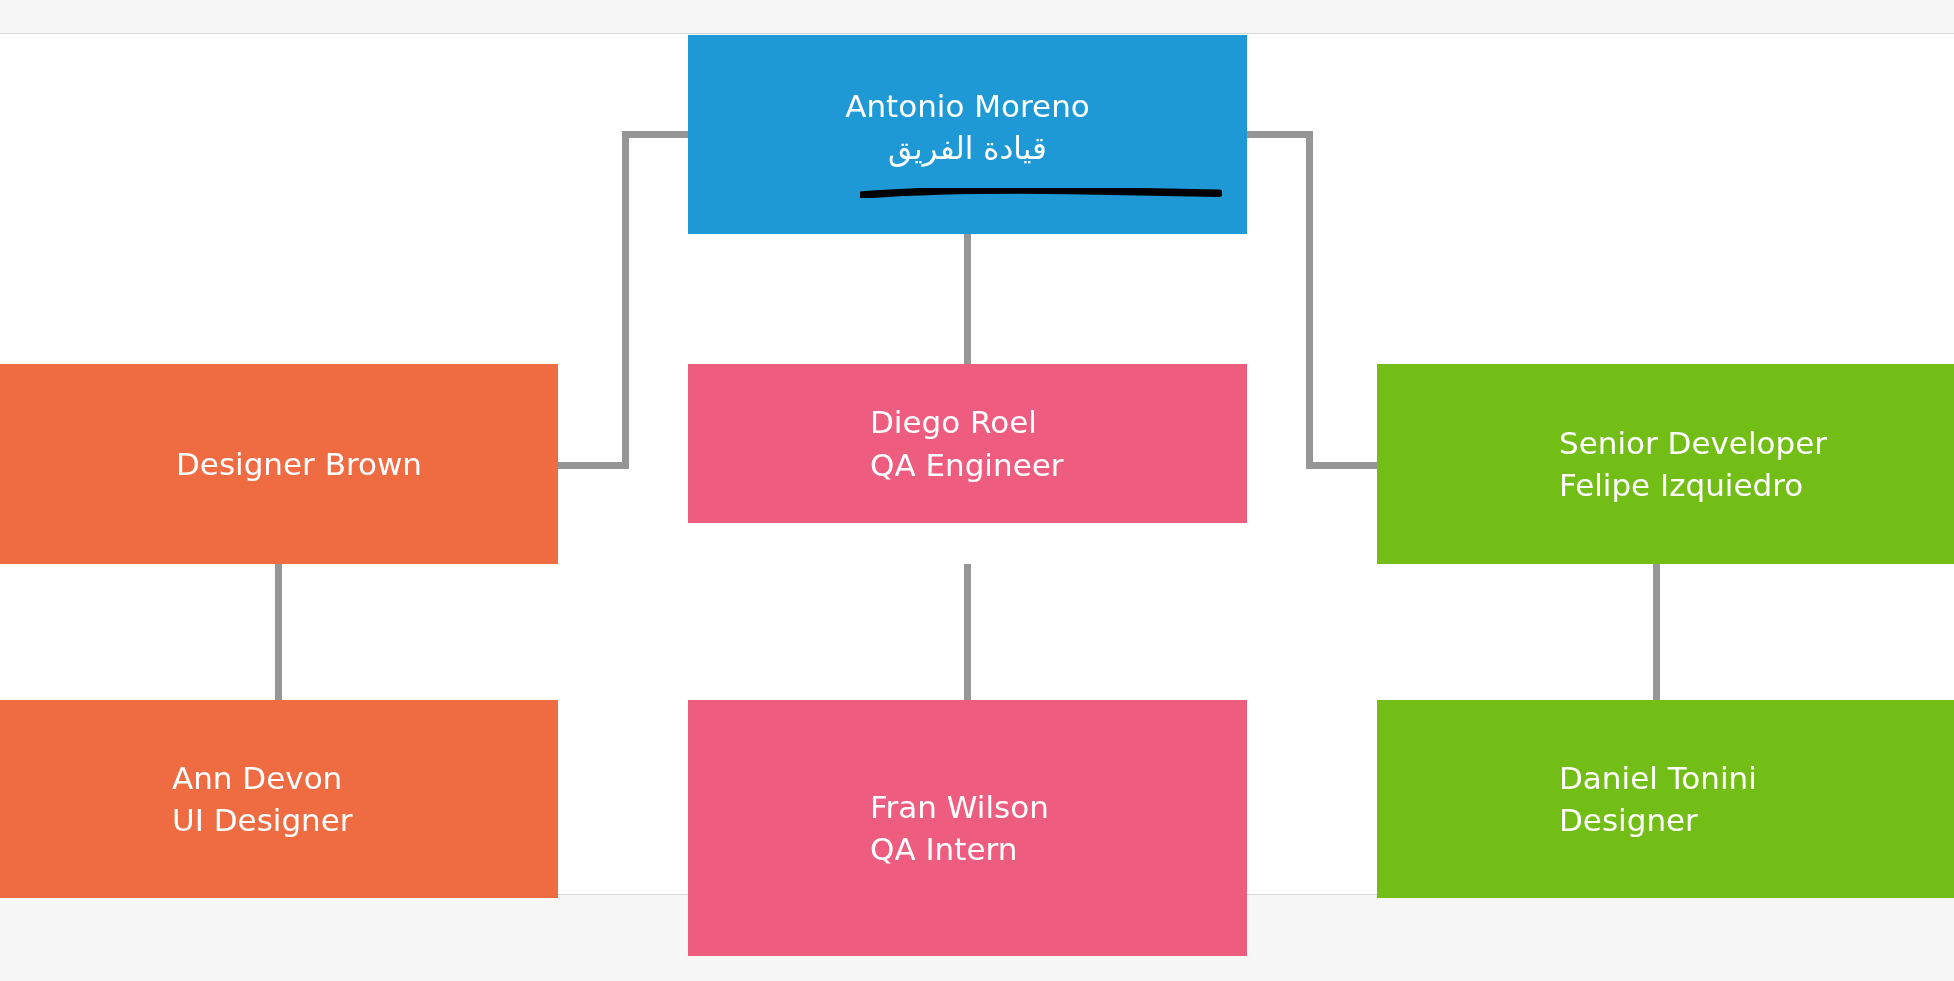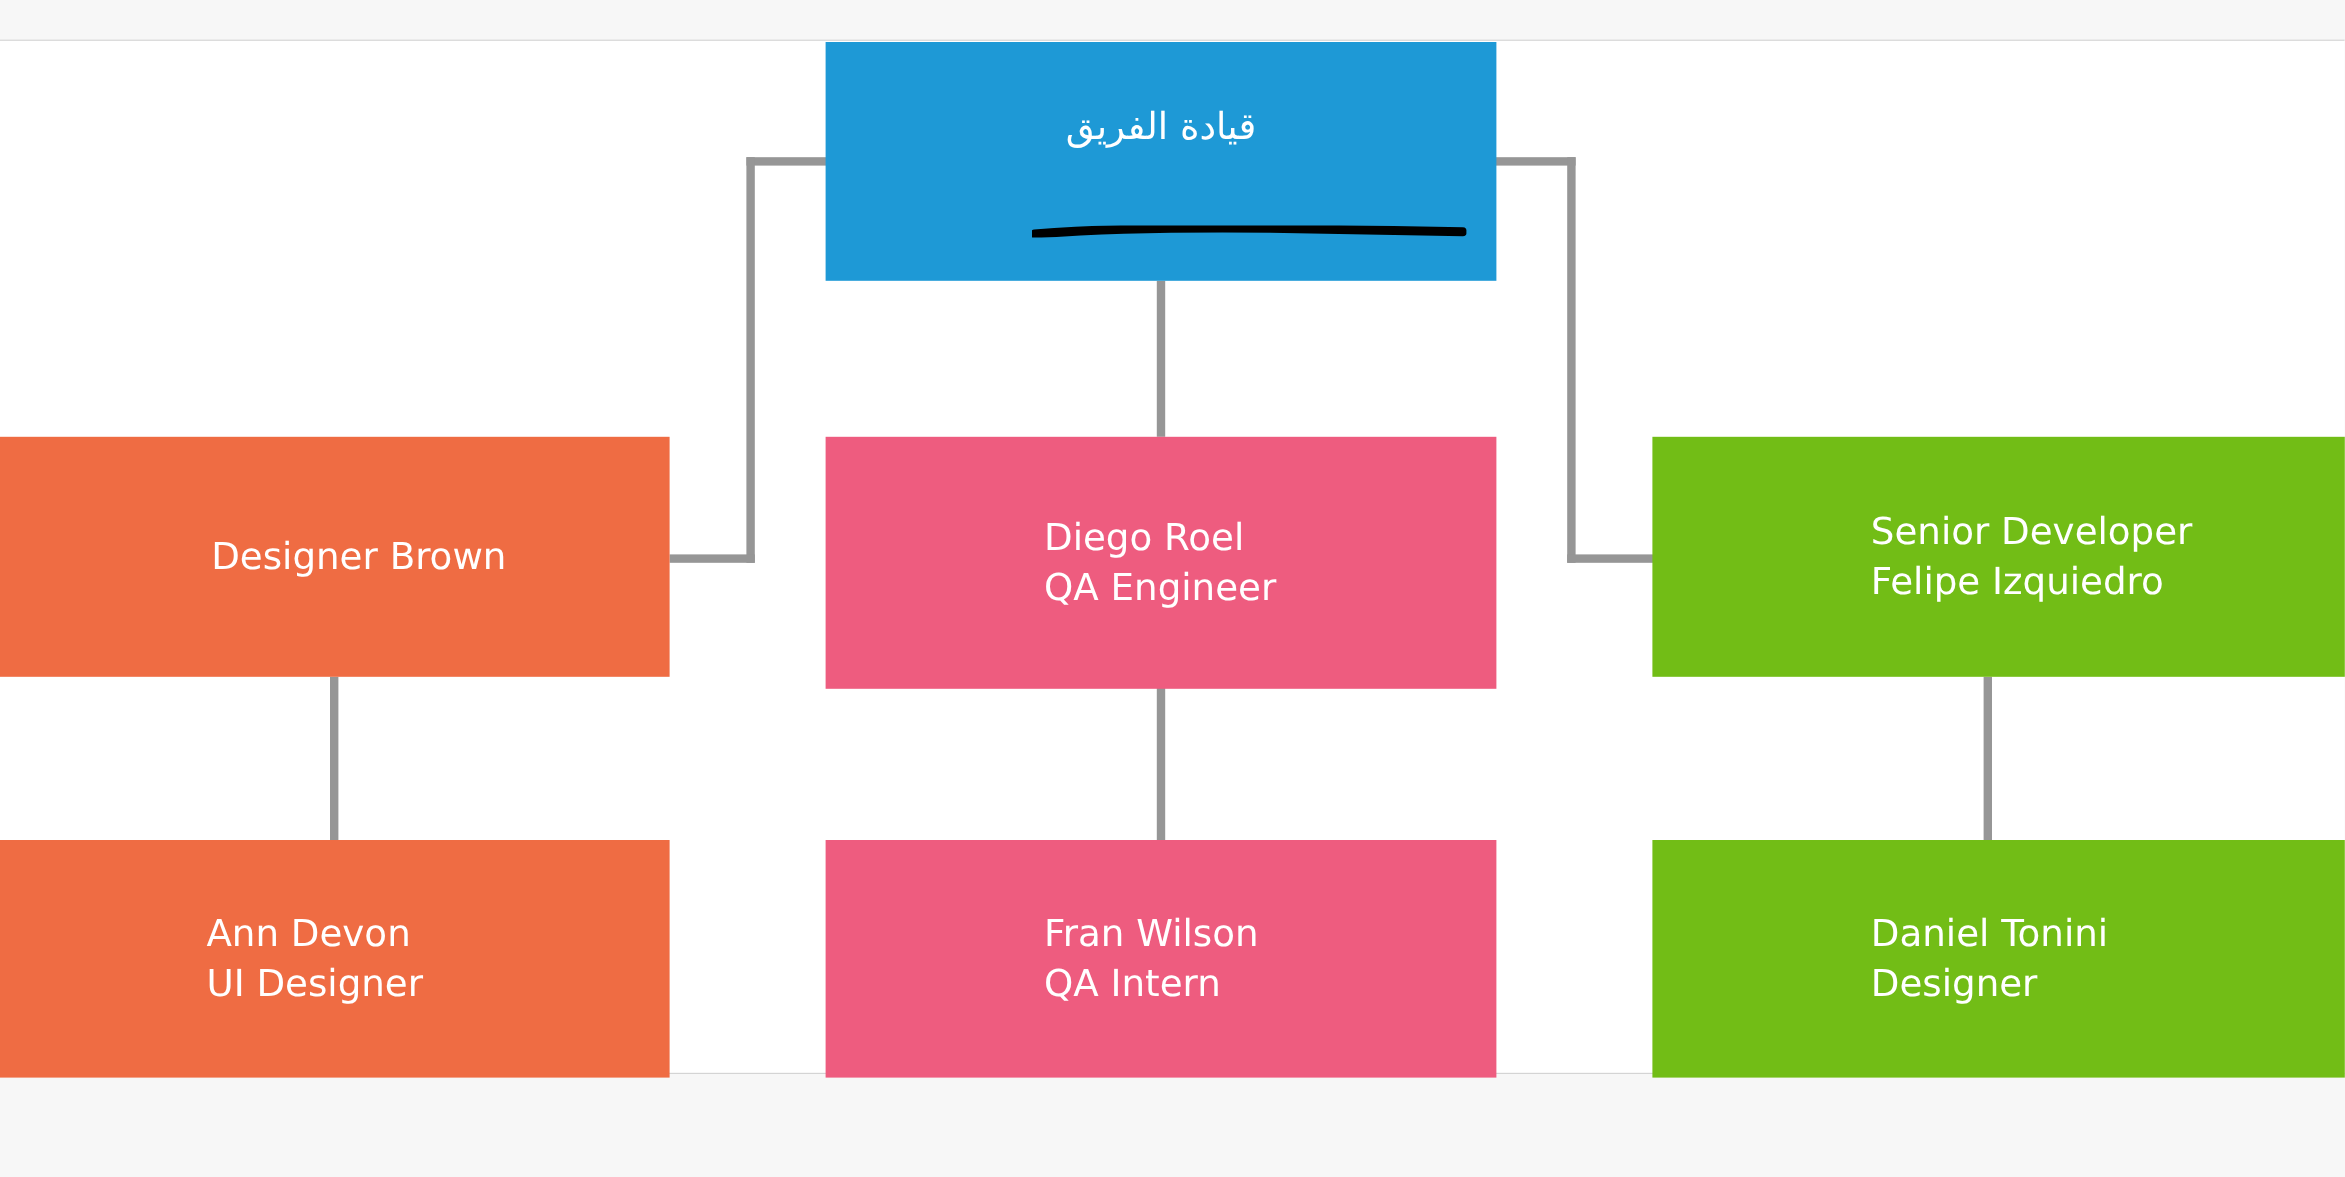--- a/index.html
+++ b/index.html
@@ -62,25 +62,25 @@
     left:860px;top:188px;width:362px;height:10px;
     pointer-events:none;
   }
   .marker-underline svg{display:block;width:362px;height:10px;}
 
   .node-orange{background:#ef6c43;}
   .node-pink{background:#ee5c7f;}
   .node-green{background:#72bd16;}
 
   .r2-left{left:-10px;top:364px;width:568px;height:200px;}
-  .r2-mid{left:688px;top:364px;width:559px;height:210px;}
+  .r2-mid{left:688px;top:364px;width:559px;height:159px;}
   .r2-right{left:1377px;top:364px;width:587px;height:200px;}
 
   .r3-left{left:-10px;top:700px;width:568px;height:198px;}
-  .r3-mid{left:688px;top:700px;width:559px;height:198px;}
+  .r3-mid{left:688px;top:700px;width:559px;height:256px;}
   .r3-right{left:1377px;top:700px;width:587px;height:198px;}
 </style>
 </head>
 <body>
 
 <div id="stage">
 
   <div class="band band-top"></div>
   <div class="canvas-area"></div>
   <div class="band band-bottom"></div>
@@ -93,20 +93,21 @@
 
   <div class="conn" style="left:1241px;top:131px;width:72px;height:7px;"></div>
   <div class="conn" style="left:1306px;top:131px;width:7px;height:338px;"></div>
   <div class="conn" style="left:1306px;top:462px;width:72px;height:7px;"></div>
 
   <div class="conn" style="left:275px;top:564px;width:7px;height:136px;"></div>
   <div class="conn" style="left:964px;top:564px;width:7px;height:136px;"></div>
   <div class="conn" style="left:1653px;top:564px;width:7px;height:136px;"></div>
 
   <div class="node node-root">
+    <div class="line">Antonio Moreno</div>
     <div class="line root-arabic">قيادة الفريق</div>
   </div>
 
   <div class="marker-underline">
     <svg viewBox="0 0 362 10" preserveAspectRatio="none" aria-hidden="true">
       <path d="M2,7 C60,2.5 140,1.5 210,2.4 C275,3.2 330,4.6 359,5.2" stroke="#000000" stroke-width="7.5" stroke-linecap="round" fill="none"></path>
     </svg>
   </div>
 
   <div class="node node-orange r2-left align-right">

